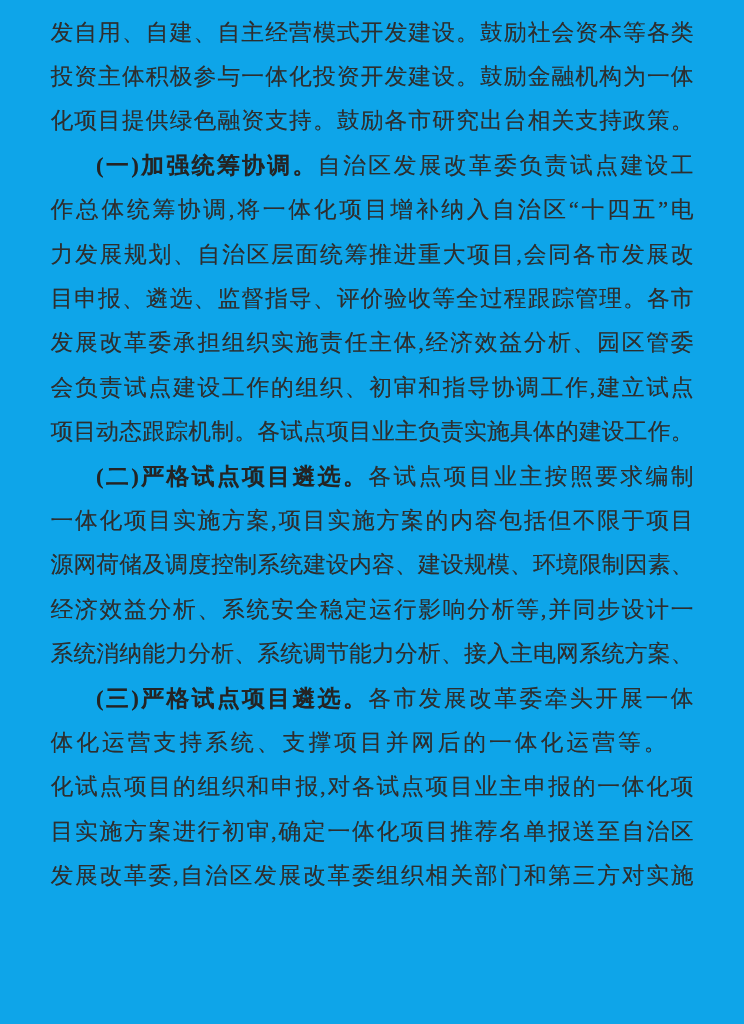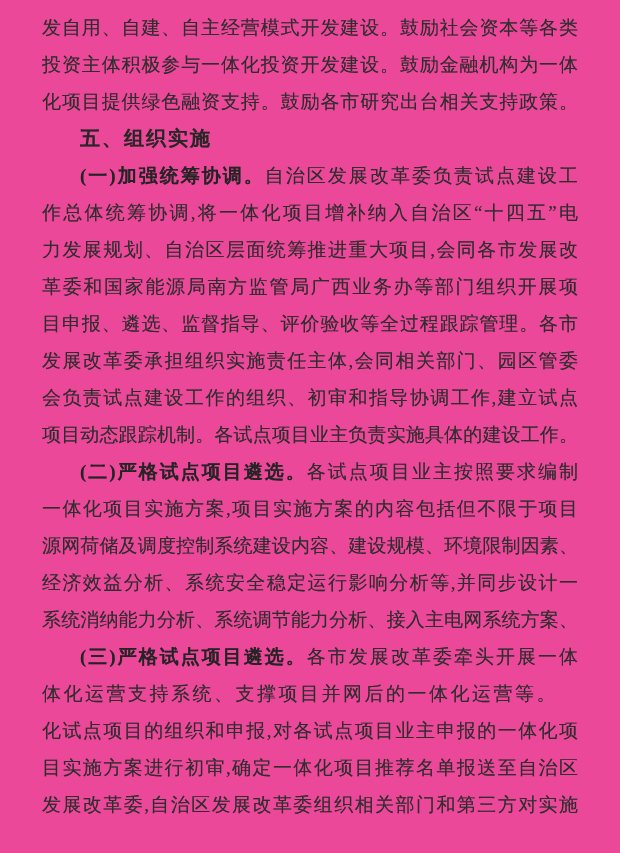--- a/index.html
+++ b/index.html
@@ -5,21 +5,21 @@
   html, body {
     margin: 0;
     padding: 0;
     background: #e8e8e8;
   }
   .page {
     position: relative;
     width: 620px;
     height: 853px;
     margin: 0;
-    background: #ec4899;
+    background: #0ea5e9;
     box-sizing: border-box;
     padding: 9px 42px 16px 42px;
     overflow: hidden;
   }
   .doc-body {
     width: 536px;
   }
   .line {
     font-family: "Liberation Serif", "DejaVu Serif", serif;
     font-size: 19px;
@@ -55,27 +55,25 @@
   }
 </style>
 </head>
 <body>
 
 <div class="page">
   <div class="doc-body" id="doc-body">
       <div class="line body full">发自用、自建、自主经营模式开发建设。鼓励社会资本等各类</div>
       <div class="line body full">投资主体积极参与一体化投资开发建设。鼓励金融机构为一体</div>
       <div class="line body full">化项目提供绿色融资支持。鼓励各市研究出台相关支持政策。</div>
-      <div class="line heading indent">五、组织实施</div>
       <div class="line body indent full"><b class="lead">(一)加强统筹协调。</b>自治区发展改革委负责试点建设工</div>
       <div class="line body full">作总体统筹协调,将一体化项目增补纳入自治区“十四五”电</div>
       <div class="line body full">力发展规划、自治区层面统筹推进重大项目,会同各市发展改</div>
-      <div class="line body full">革委和国家能源局南方监管局广西业务办等部门组织开展项</div>
       <div class="line body full">目申报、遴选、监督指导、评价验收等全过程跟踪管理。各市</div>
-      <div class="line body full">发展改革委承担组织实施责任主体,会同相关部门、园区管委</div>
+      <div class="line body full">发展改革委承担组织实施责任主体,经济效益分析、园区管委</div>
       <div class="line body full">会负责试点建设工作的组织、初审和指导协调工作,建立试点</div>
       <div class="line body full">项目动态跟踪机制。各试点项目业主负责实施具体的建设工作。</div>
       <div class="line body indent full"><b class="lead">(二)严格试点项目遴选。</b>各试点项目业主按照要求编制</div>
       <div class="line body full">一体化项目实施方案,项目实施方案的内容包括但不限于项目</div>
       <div class="line body full">源网荷储及调度控制系统建设内容、建设规模、环境限制因素、</div>
       <div class="line body full">经济效益分析、系统安全稳定运行影响分析等,并同步设计一</div>
       <div class="line body full">系统消纳能力分析、系统调节能力分析、接入主电网系统方案、</div>
       <div class="line body indent full"><b class="lead">(三)严格试点项目遴选。</b>各市发展改革委牵头开展一体</div>
       <div class="line body body-last">体化运营支持系统、支撑项目并网后的一体化运营等。</div>
       <div class="line body full">化试点项目的组织和申报,对各试点项目业主申报的一体化项</div>

